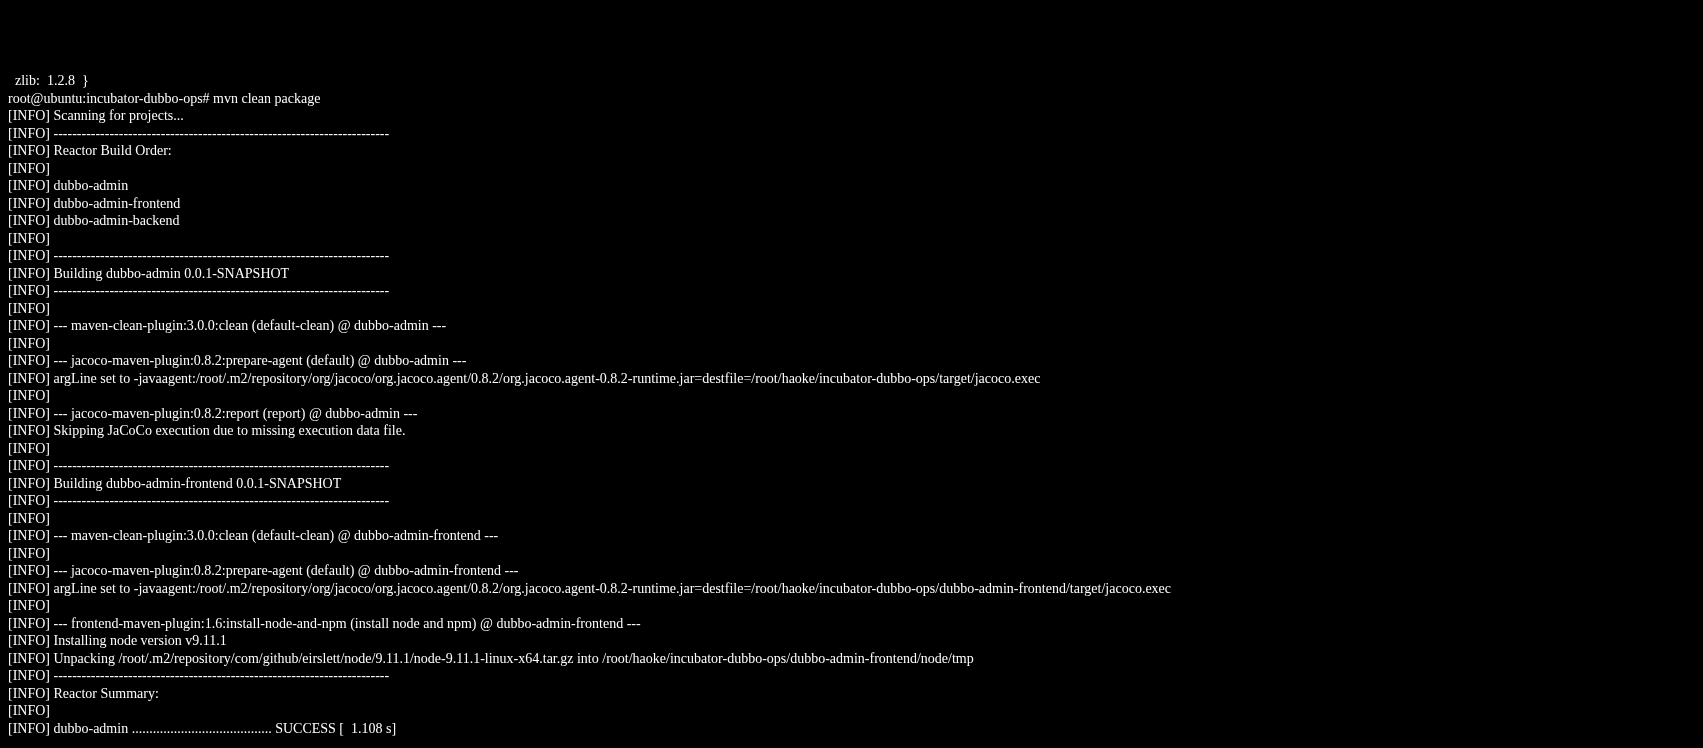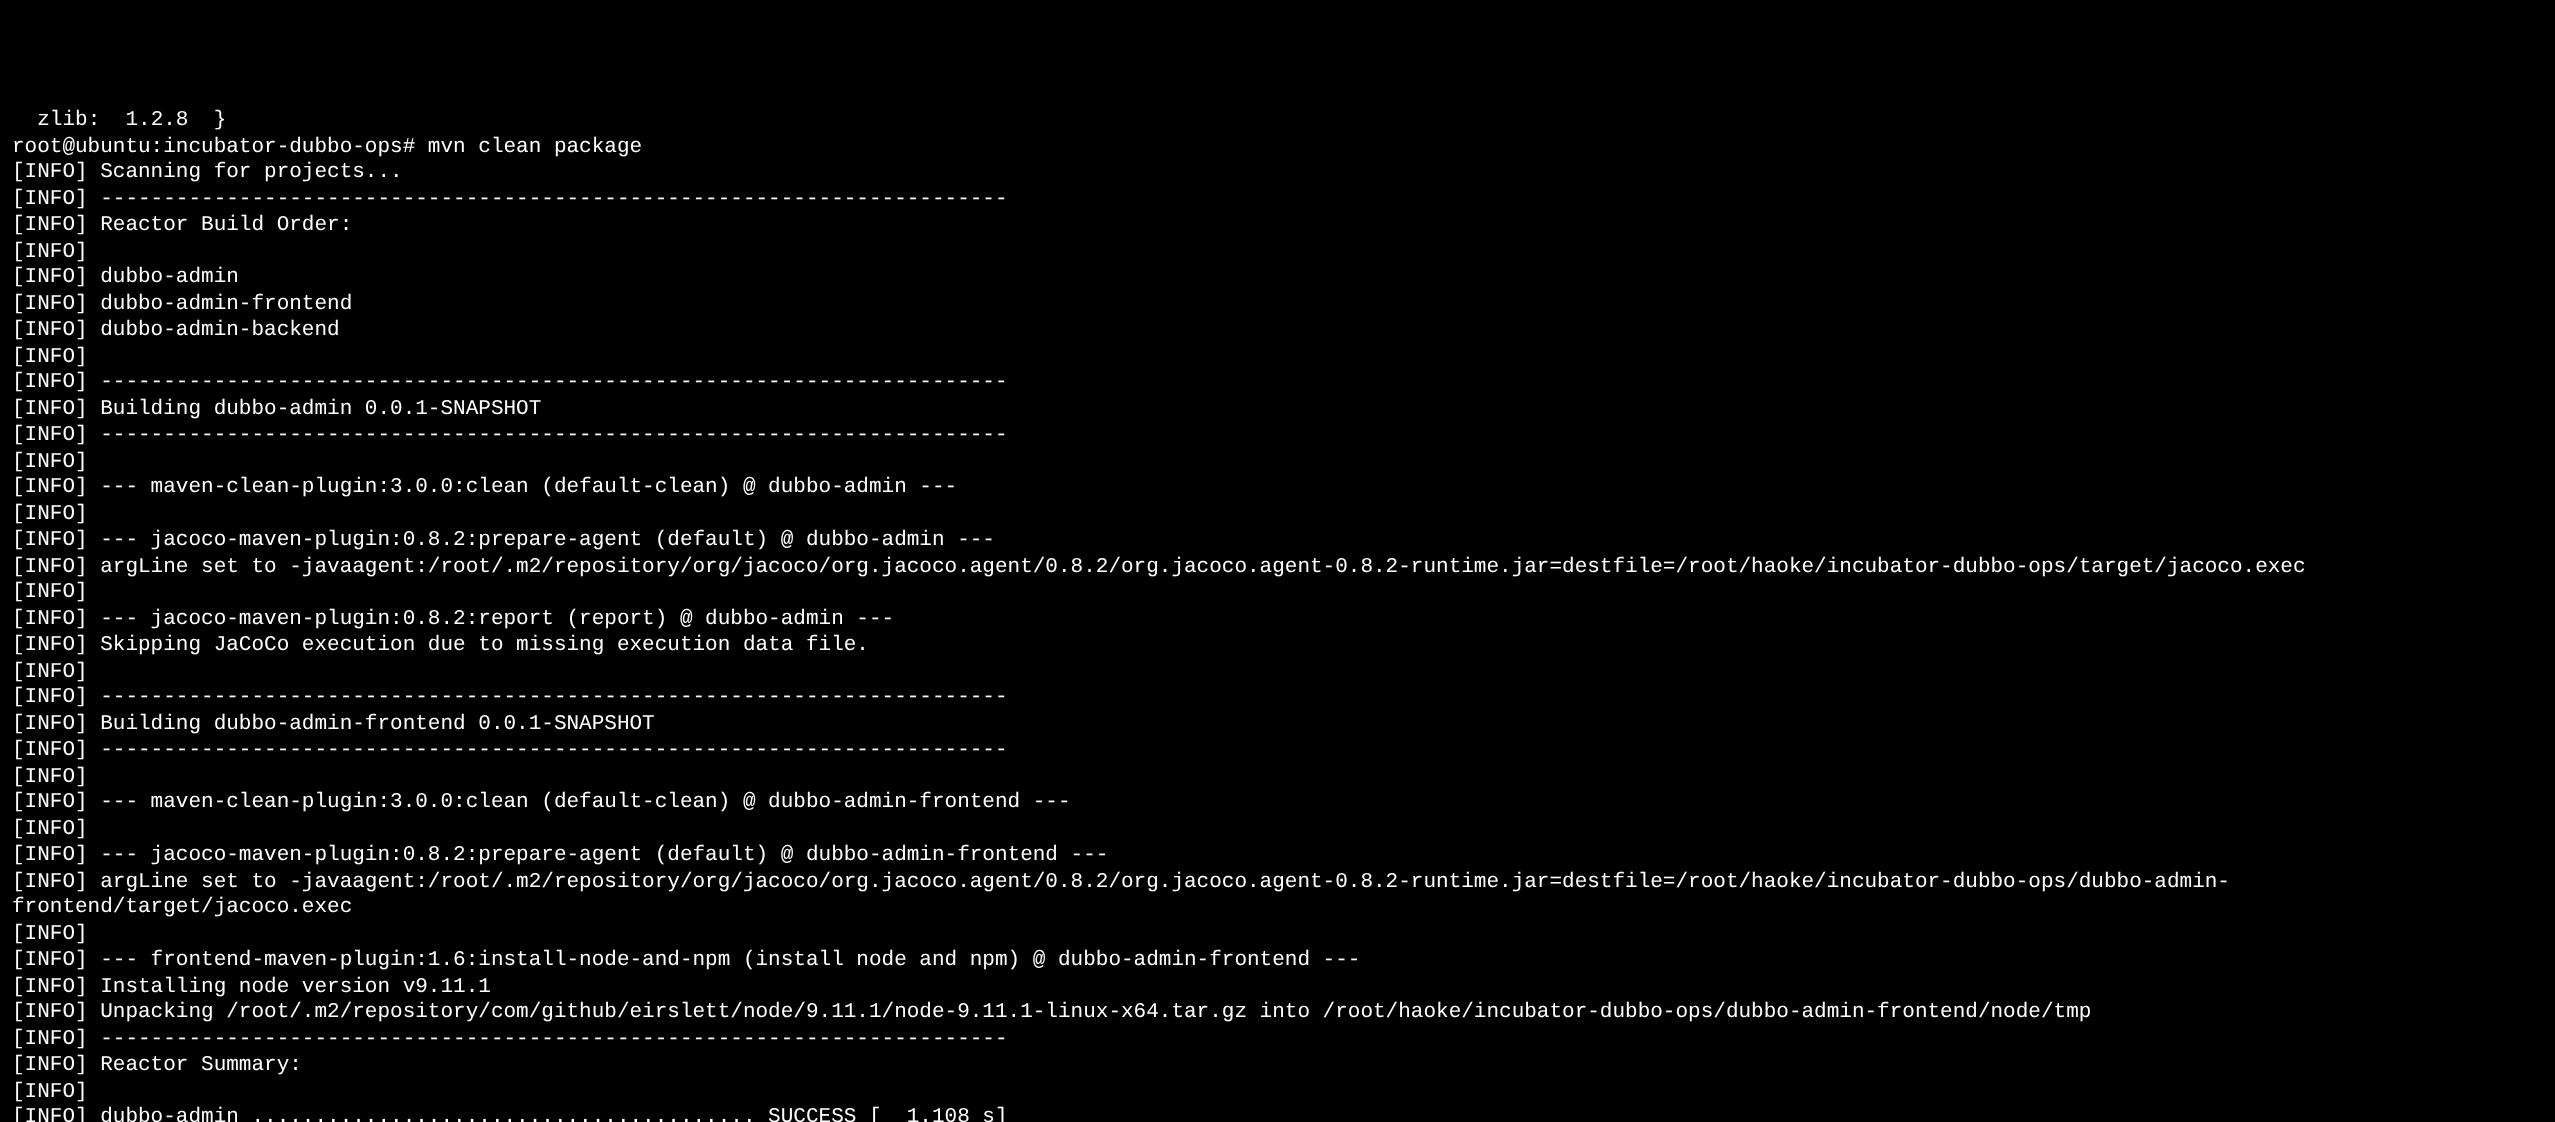--- a/index.html
+++ b/index.html
@@ -13,20 +13,21 @@
       font-family: 'Consolas', 'Monaco', 'Courier New', monospace;
       font-size: 14px;
       line-height: 1.25;
       padding: 2px 8px;
       white-space: pre-wrap;
       word-wrap: break-word;
       width: 1703px;
     }
     .terminal-line {
       display: block;
+      font-family: Liberation Serif, serif;
     }
   </style>
 </head>
 <body>
 
 
 
 <div id="terminal-output"><div class="terminal-line">  zlib:  1.2.8  }</div><div class="terminal-line">root@ubuntu:incubator-dubbo-ops# mvn clean package</div><div class="terminal-line">[INFO] Scanning for projects...</div><div class="terminal-line">[INFO] ------------------------------------------------------------------------</div><div class="terminal-line">[INFO] Reactor Build Order:</div><div class="terminal-line">[INFO]</div><div class="terminal-line">[INFO] dubbo-admin</div><div class="terminal-line">[INFO] dubbo-admin-frontend</div><div class="terminal-line">[INFO] dubbo-admin-backend</div><div class="terminal-line">[INFO]</div><div class="terminal-line">[INFO] ------------------------------------------------------------------------</div><div class="terminal-line">[INFO] Building dubbo-admin 0.0.1-SNAPSHOT</div><div class="terminal-line">[INFO] ------------------------------------------------------------------------</div><div class="terminal-line">[INFO]</div><div class="terminal-line">[INFO] --- maven-clean-plugin:3.0.0:clean (default-clean) @ dubbo-admin ---</div><div class="terminal-line">[INFO]</div><div class="terminal-line">[INFO] --- jacoco-maven-plugin:0.8.2:prepare-agent (default) @ dubbo-admin ---</div><div class="terminal-line">[INFO] argLine set to -javaagent:/root/.m2/repository/org/jacoco/org.jacoco.agent/0.8.2/org.jacoco.agent-0.8.2-runtime.jar=destfile=/root/haoke/incubator-dubbo-ops/target/jacoco.exec</div><div class="terminal-line">[INFO]</div><div class="terminal-line">[INFO] --- jacoco-maven-plugin:0.8.2:report (report) @ dubbo-admin ---</div><div class="terminal-line">[INFO] Skipping JaCoCo execution due to missing execution data file.</div><div class="terminal-line">[INFO]</div><div class="terminal-line">[INFO] ------------------------------------------------------------------------</div><div class="terminal-line">[INFO] Building dubbo-admin-frontend 0.0.1-SNAPSHOT</div><div class="terminal-line">[INFO] ------------------------------------------------------------------------</div><div class="terminal-line">[INFO]</div><div class="terminal-line">[INFO] --- maven-clean-plugin:3.0.0:clean (default-clean) @ dubbo-admin-frontend ---</div><div class="terminal-line">[INFO]</div><div class="terminal-line">[INFO] --- jacoco-maven-plugin:0.8.2:prepare-agent (default) @ dubbo-admin-frontend ---</div><div class="terminal-line">[INFO] argLine set to -javaagent:/root/.m2/repository/org/jacoco/org.jacoco.agent/0.8.2/org.jacoco.agent-0.8.2-runtime.jar=destfile=/root/haoke/incubator-dubbo-ops/dubbo-admin-frontend/target/jacoco.exec</div><div class="terminal-line">[INFO]</div><div class="terminal-line">[INFO] --- frontend-maven-plugin:1.6:install-node-and-npm (install node and npm) @ dubbo-admin-frontend ---</div><div class="terminal-line">[INFO] Installing node version v9.11.1</div><div class="terminal-line">[INFO] Unpacking /root/.m2/repository/com/github/eirslett/node/9.11.1/node-9.11.1-linux-x64.tar.gz into /root/haoke/incubator-dubbo-ops/dubbo-admin-frontend/node/tmp</div><div class="terminal-line">[INFO] ------------------------------------------------------------------------</div><div class="terminal-line">[INFO] Reactor Summary:</div><div class="terminal-line">[INFO]</div><div class="terminal-line">[INFO] dubbo-admin ........................................ SUCCESS [  1.108 s]</div></div>
 
 

